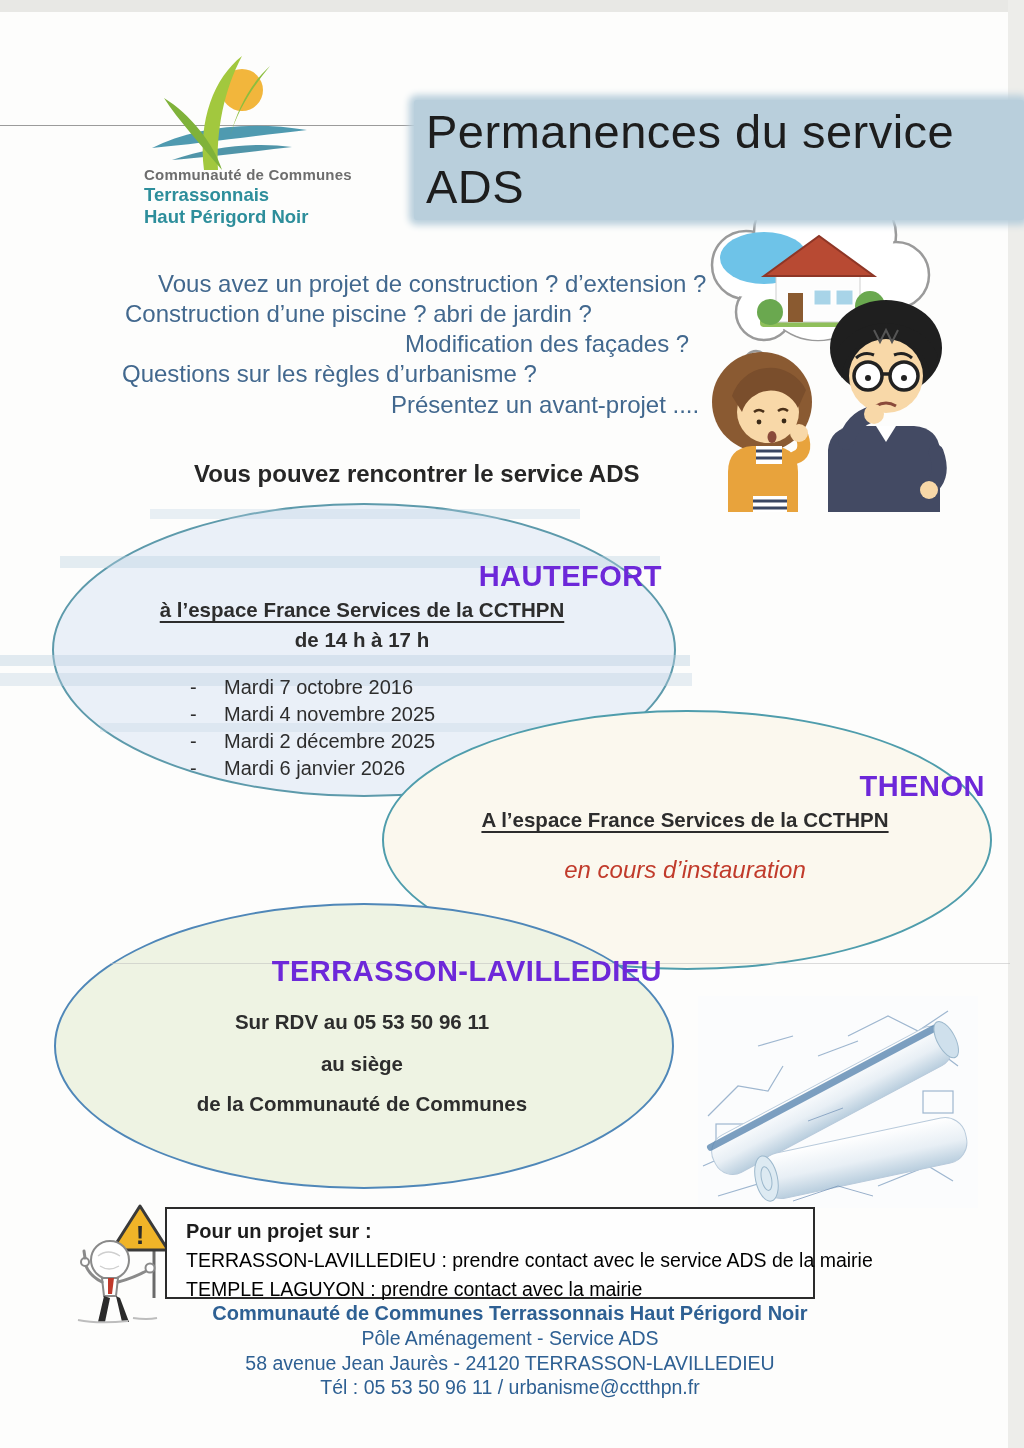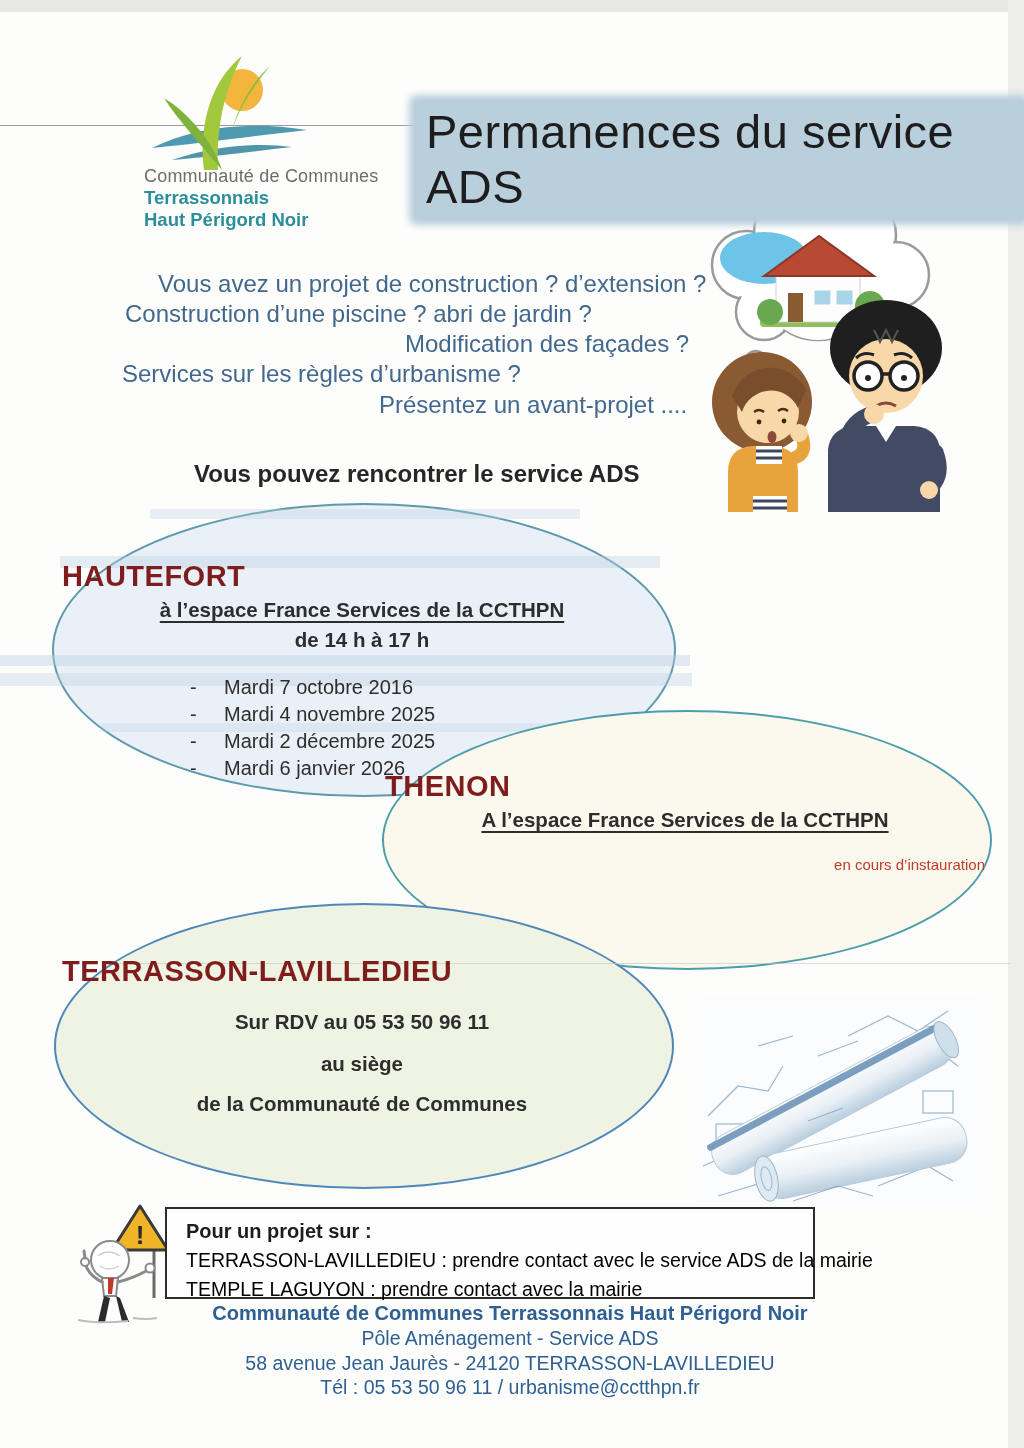--- a/index.html
+++ b/index.html
@@ -11,42 +11,42 @@
   .abs{position:absolute;}
   
   .band-top{left:0;top:0;width:1024px;height:12px;background:#e8e8e5;}
   .band-right{right:0;top:0;width:16px;height:1448px;background:#ededea;}
   .hairline{left:0;top:125px;width:1008px;height:1px;background:#8a8a8a;opacity:.85;z-index:9;}
   .hairline2{left:110px;top:963px;width:900px;height:1px;background:#bfbfbf;opacity:.55;z-index:8;}
   .streak{background:#b9cfe0;z-index:4;pointer-events:none;}
   
   .logo-box{left:142px;top:50px;width:260px;height:190px;z-index:10;}
   .logo-text{position:absolute;left:2px;top:116px;line-height:1.18;}
-  .logo-org{font-size:18px;color:#6d6d6d;letter-spacing:.2px;}
+  .logo-org{font-size:15px;color:#6d6d6d;letter-spacing:.2px;font-weight:bold;}
   .logo-teal{font-size:18.5px;font-weight:bold;color:#2d8e9b;}
   
   .title-wrap{left:414px;top:100px;z-index:10;}
   .title-hl{
     display:inline-block;background:#b9cfdc;color:#1d1d1d;
     font-size:47px;letter-spacing:.5px;padding:4px 12px 6px 12px;
     box-shadow:0 0 7px 5px #b9cfdc;border-radius:3px;
   }
   
   .q{position:absolute;font-size:24px;color:#42688e;white-space:nowrap;z-index:5;}
   .meet{left:194px;top:460px;font-size:24px;font-weight:bold;color:#262626;white-space:nowrap;z-index:5;}
   
   .ellipse{position:absolute;border-radius:50%;}
   .el-hautefort{left:52px;top:503px;width:620px;height:290px;background:#eaf0f8;border:2px solid #5d9aab;z-index:2;}
   .el-thenon{left:382px;top:710px;width:606px;height:256px;background:#fbf8ee;border:2px solid #4f9dac;z-index:6;}
   .el-terrasson{left:54px;top:903px;width:616px;height:282px;background:#eef3e3;border:2px solid #4f87b8;z-index:7;}
-  .el-title{position:absolute;font-weight:bold;color:#7f1d1d;font-size:29px;letter-spacing:.5px;text-align:left;white-space:nowrap;}
+  .el-title{position:absolute;font-weight:bold;color:#6d28d9;font-size:29px;letter-spacing:.5px;text-align:right;white-space:nowrap;}
   .el-sub{position:absolute;font-weight:bold;color:#2d2d2d;font-size:20.5px;text-align:center;white-space:nowrap;
           text-decoration:underline;text-underline-offset:4px;text-decoration-thickness:2px;}
   .el-line{position:absolute;font-weight:bold;color:#2d2d2d;font-size:20.5px;text-align:center;white-space:nowrap;}
-  .status-red{position:absolute;font-size:15px;color:#c13b2b;text-align:right;white-space:nowrap;font-weight:normal;}
+  .status-red{position:absolute;font-size:24px;color:#c13b2b;text-align:center;white-space:nowrap;font-weight:normal;font-style:italic;}
   .ht-content{z-index:5;}
   .th-content{z-index:7;}
   .tr-content{z-index:8;}
   .dates{left:190px;top:674px;z-index:5;font-size:20px;color:#2d2d2d;}
   .dates ul{list-style:none;margin:0;padding:0;}
   .dates li{display:flex;height:27px;align-items:center;}
   .dates .dash{width:34px;}
   
   .notice-box{left:165px;top:1207px;width:608px;height:72px;border:2.5px solid #2b2b2b;background:#fefefe;
               padding:8px 19px;z-index:10;}
@@ -171,22 +171,22 @@
       <path d="M148,252 q6,-22 26,-28" stroke="#434a63" stroke-width="16" fill="none" stroke-linecap="round"></path>
       <circle cx="176" cy="224" r="10" fill="#f8d8a8"></circle>
       <path d="M238,262 q8,22 -4,34" stroke="#434a63" stroke-width="15" fill="none" stroke-linecap="round"></path>
       <circle cx="231" cy="300" r="9" fill="#f8d8a8"></circle>
     </g>
   </svg>
 
   <div class="q" style="left:158px;top:270px;">Vous avez un projet de construction ? d’extension ?</div>
   <div class="q" style="left:125px;top:300px;">Construction d’une piscine ? abri de jardin ?</div>
   <div class="q" style="left:405px;top:330px;">Modification des façades ?</div>
-  <div class="q" style="left:122px;top:360px;">Services sur les règles d’urbanisme ?</div>
-  <div class="q" style="left:379px;top:391px;">Présentez un avant-projet ....</div>
+  <div class="q" style="left:122px;top:360px;">Questions sur les règles d’urbanisme ?</div>
+  <div class="q" style="left:391px;top:391px;">Présentez un avant-projet ....</div>
 
   <div class="abs meet">Vous pouvez rencontrer le service ADS</div>
 
   <div class="ellipse el-hautefort"></div>
   <div class="abs ht-content el-title" style="left:62px;top:560px;width:600px;">HAUTEFORT</div>
   <div class="abs ht-content el-sub" style="left:62px;top:598px;width:600px;">à l’espace France Services de la CCTHPN</div>
   <div class="abs ht-content el-line" style="left:62px;top:628px;width:600px;">de 14 h à 17 h</div>
   <div class="abs dates">
     <ul>
       <li>

